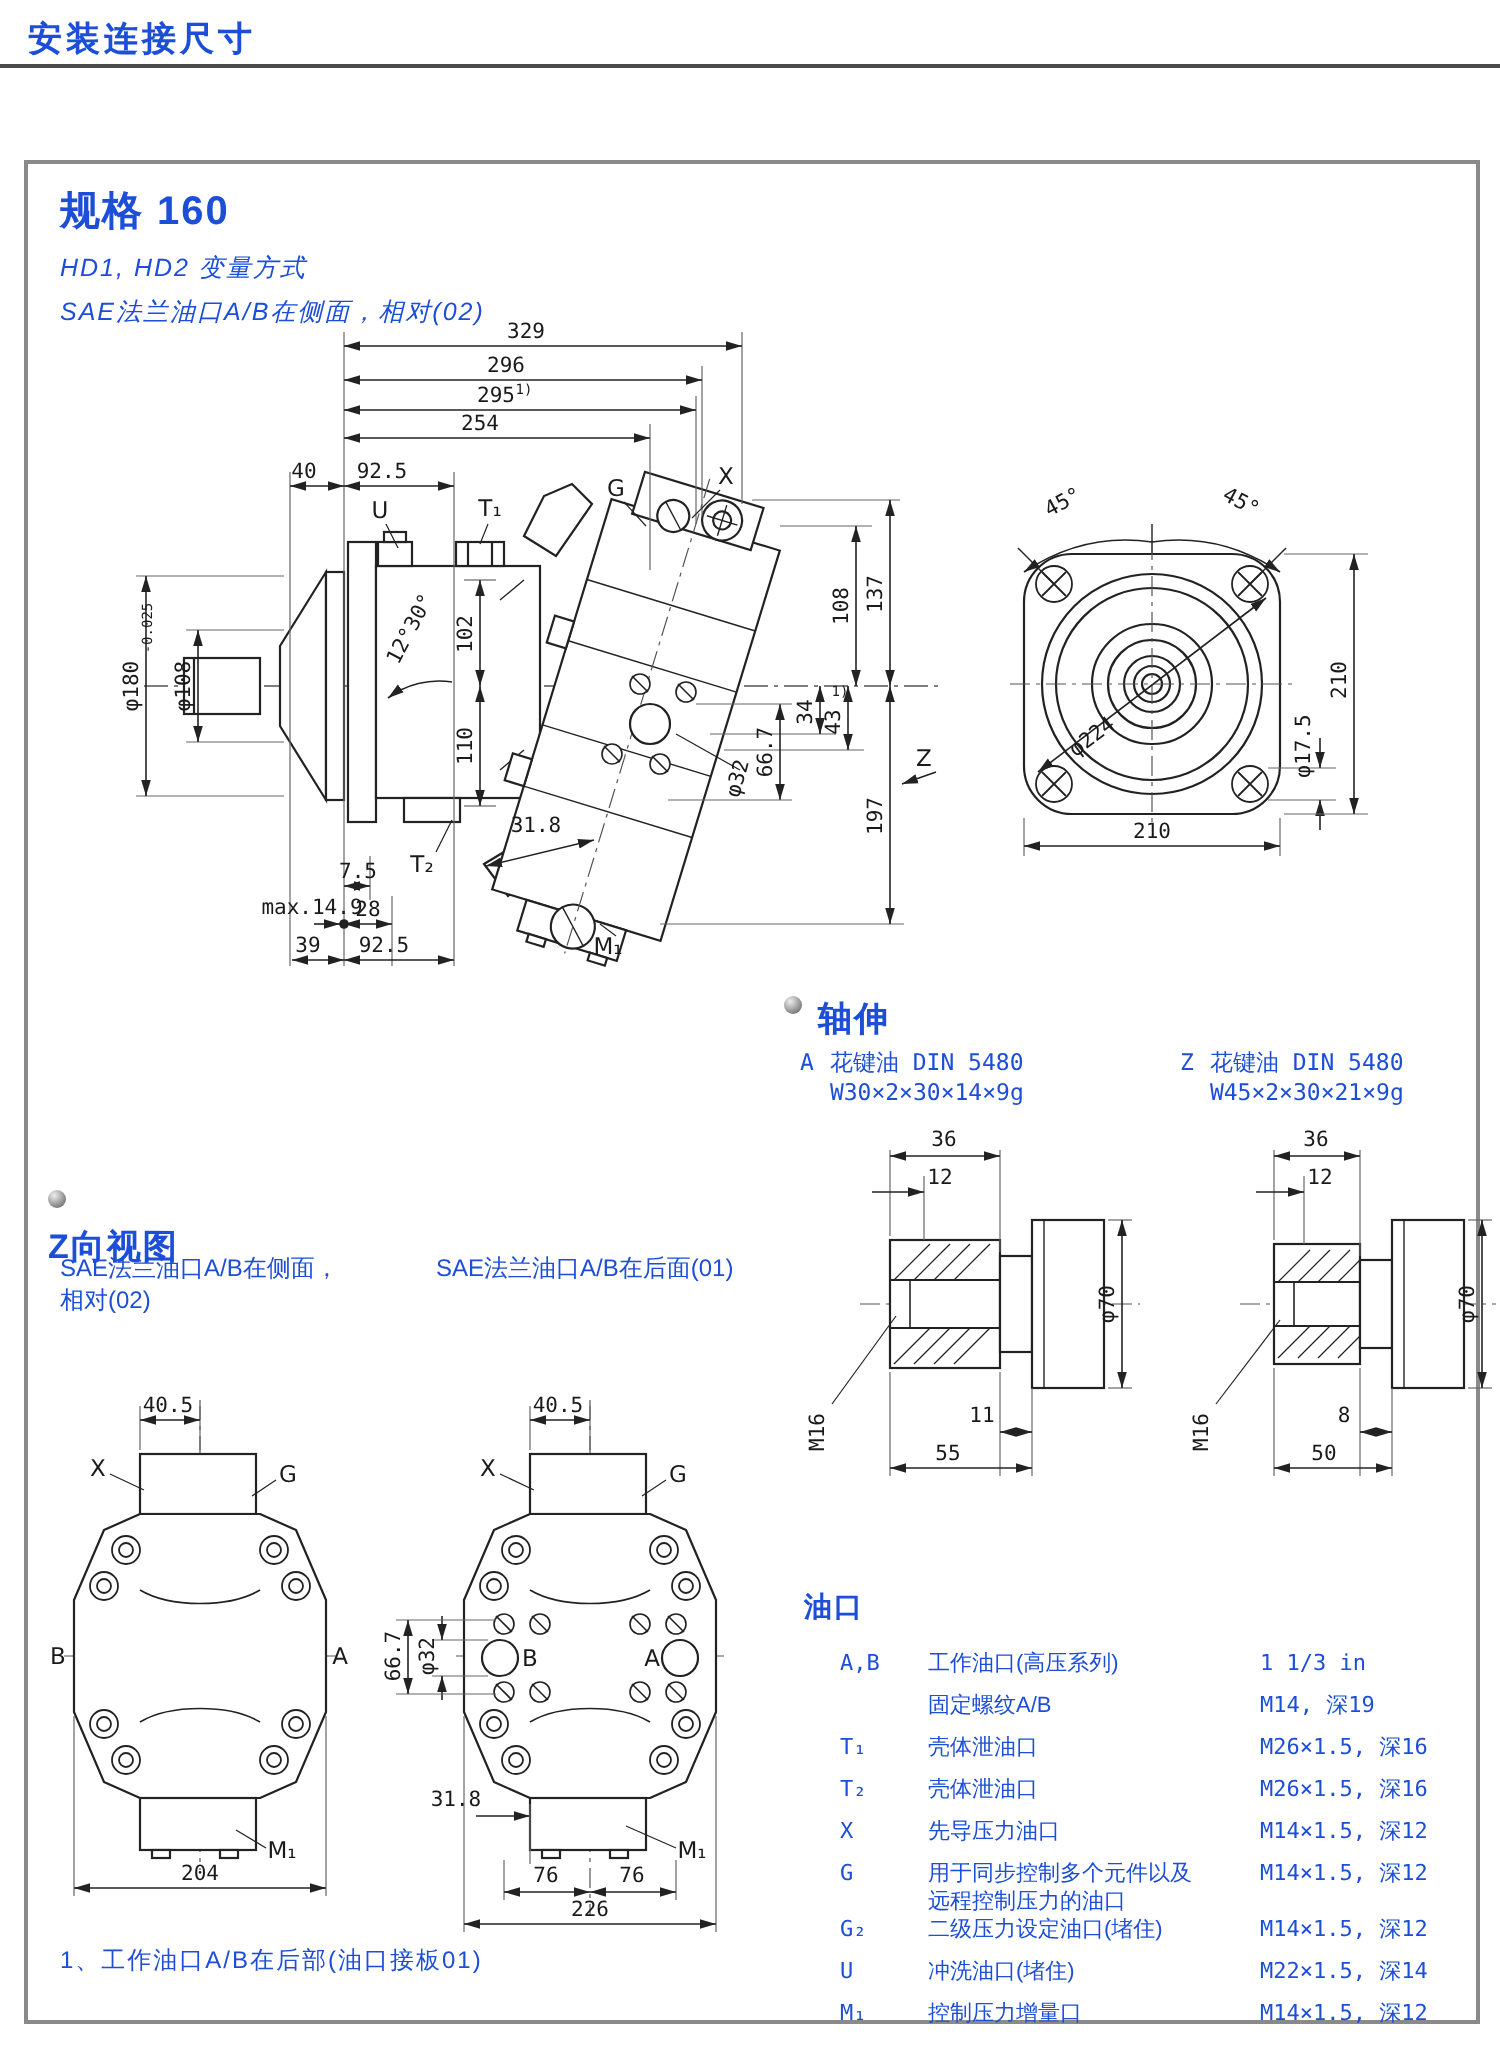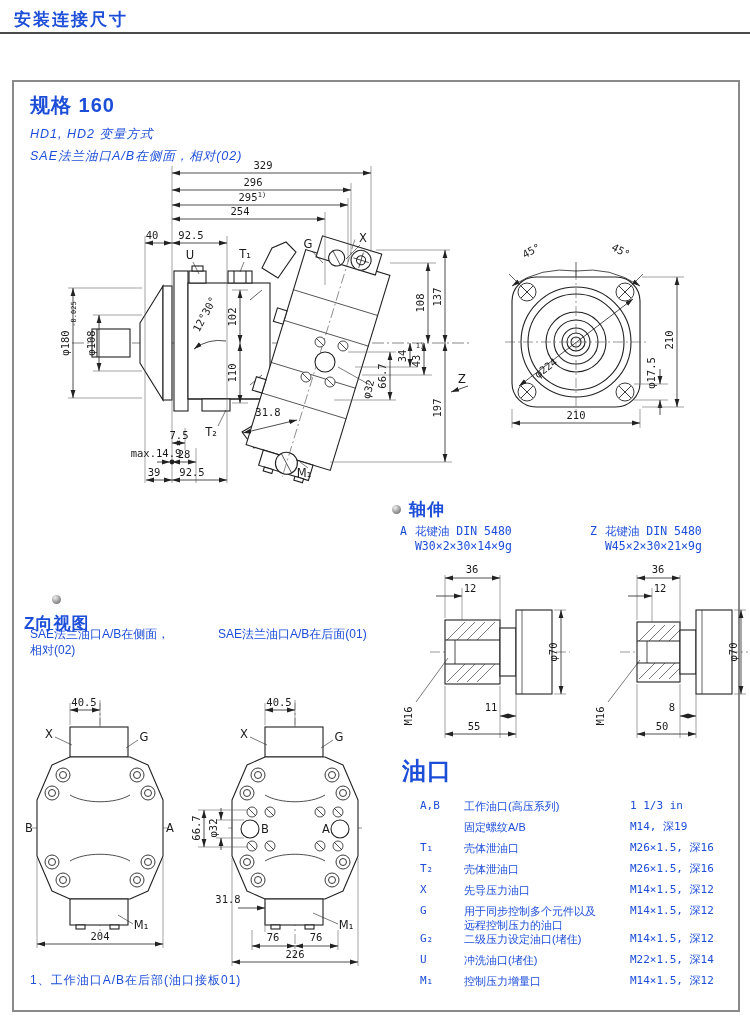--- a/index.html
+++ b/index.html
@@ -5,33 +5,33 @@
   html,body{margin:0;padding:0;background:#fff;}
   .page{position:relative;width:750px;height:1024px;background:#fff;overflow:hidden;
         font-family:"Liberation Sans","DejaVu Sans",sans-serif;color:#1d4ed8;}
   .abs{position:absolute;}
   .doc-header{left:14px;top:8px;font-size:17px;font-weight:bold;letter-spacing:2px;}
   .header-rule{left:0;top:32px;width:750px;height:0;border-top:2px solid #4a4a4a;}
   .frame{left:12px;top:80px;width:724px;height:928px;border:2px solid #8a8a8a;}
   .spec-title{left:30px;top:92px;font-size:20px;font-weight:bold;letter-spacing:1px;}
   .spec-line1{left:30px;top:126px;font-size:12.5px;letter-spacing:1px;font-style:italic;}
   .spec-line2{left:30px;top:148px;font-size:12.5px;letter-spacing:1px;font-style:italic;}
-  .sec-head{font-size:17px;font-weight:bold;letter-spacing:1px;display:flex;align-items:center;gap:8px;}
+  .sec-head{font-size:17px;font-weight:bold;letter-spacing:1px;display:flex;align-items:flex-start;gap:8px;}
   .bullet{width:9px;height:9px;border-radius:50%;display:inline-block;
           background:radial-gradient(circle at 35% 30%, #eee 0%, #999 55%, #555 100%);}
   .shaft-head{left:392px;top:498px;}
   .shaft-cols{left:400px;top:524px;width:345px;font-size:11.5px;line-height:15px;
               font-family:"DejaVu Sans Mono","Liberation Mono",monospace;display:flex;}
   .shaft-col{display:flex;gap:8px;}
   .shaft-col.colA{width:190px;}
   .zview-head{left:24px;top:595px;flex-direction:column;}
   .zview-caps{left:30px;top:626px;width:360px;font-size:12px;line-height:16px;display:flex;}
   .zcap-l{width:188px;}
   .ports-box{left:402px;top:755px;width:332px;}
-  .ports-title{font-size:24px;font-weight:bold;letter-spacing:1px;margin-bottom:12px;}
+  .ports-title{font-size:14px;font-weight:bold;letter-spacing:1px;margin-bottom:12px;margin-top:40px;}
   .port-row{display:flex;align-items:flex-start;font-size:11px;line-height:14px;min-height:21px;}
   .pc{width:44px;flex:none;padding-left:18px;font-family:"DejaVu Sans Mono","Liberation Mono",monospace;}
   .pd{flex:1;}
   .pd2:empty{display:none;}
   .pd2{display:block;}
   .pv{width:104px;flex:none;font-family:"DejaVu Sans Mono","Liberation Mono",monospace;white-space:nowrap;}
   .footnote{left:30px;top:972px;font-size:12px;letter-spacing:1px;text-align:center;}
   svg text{font-family:"DejaVu Sans Mono","Liberation Mono",monospace;fill:#1a1a1a;}
   .dim{font-size:10.5px;text-anchor:middle;}
   .dimS{font-size:7px;text-anchor:middle;}

